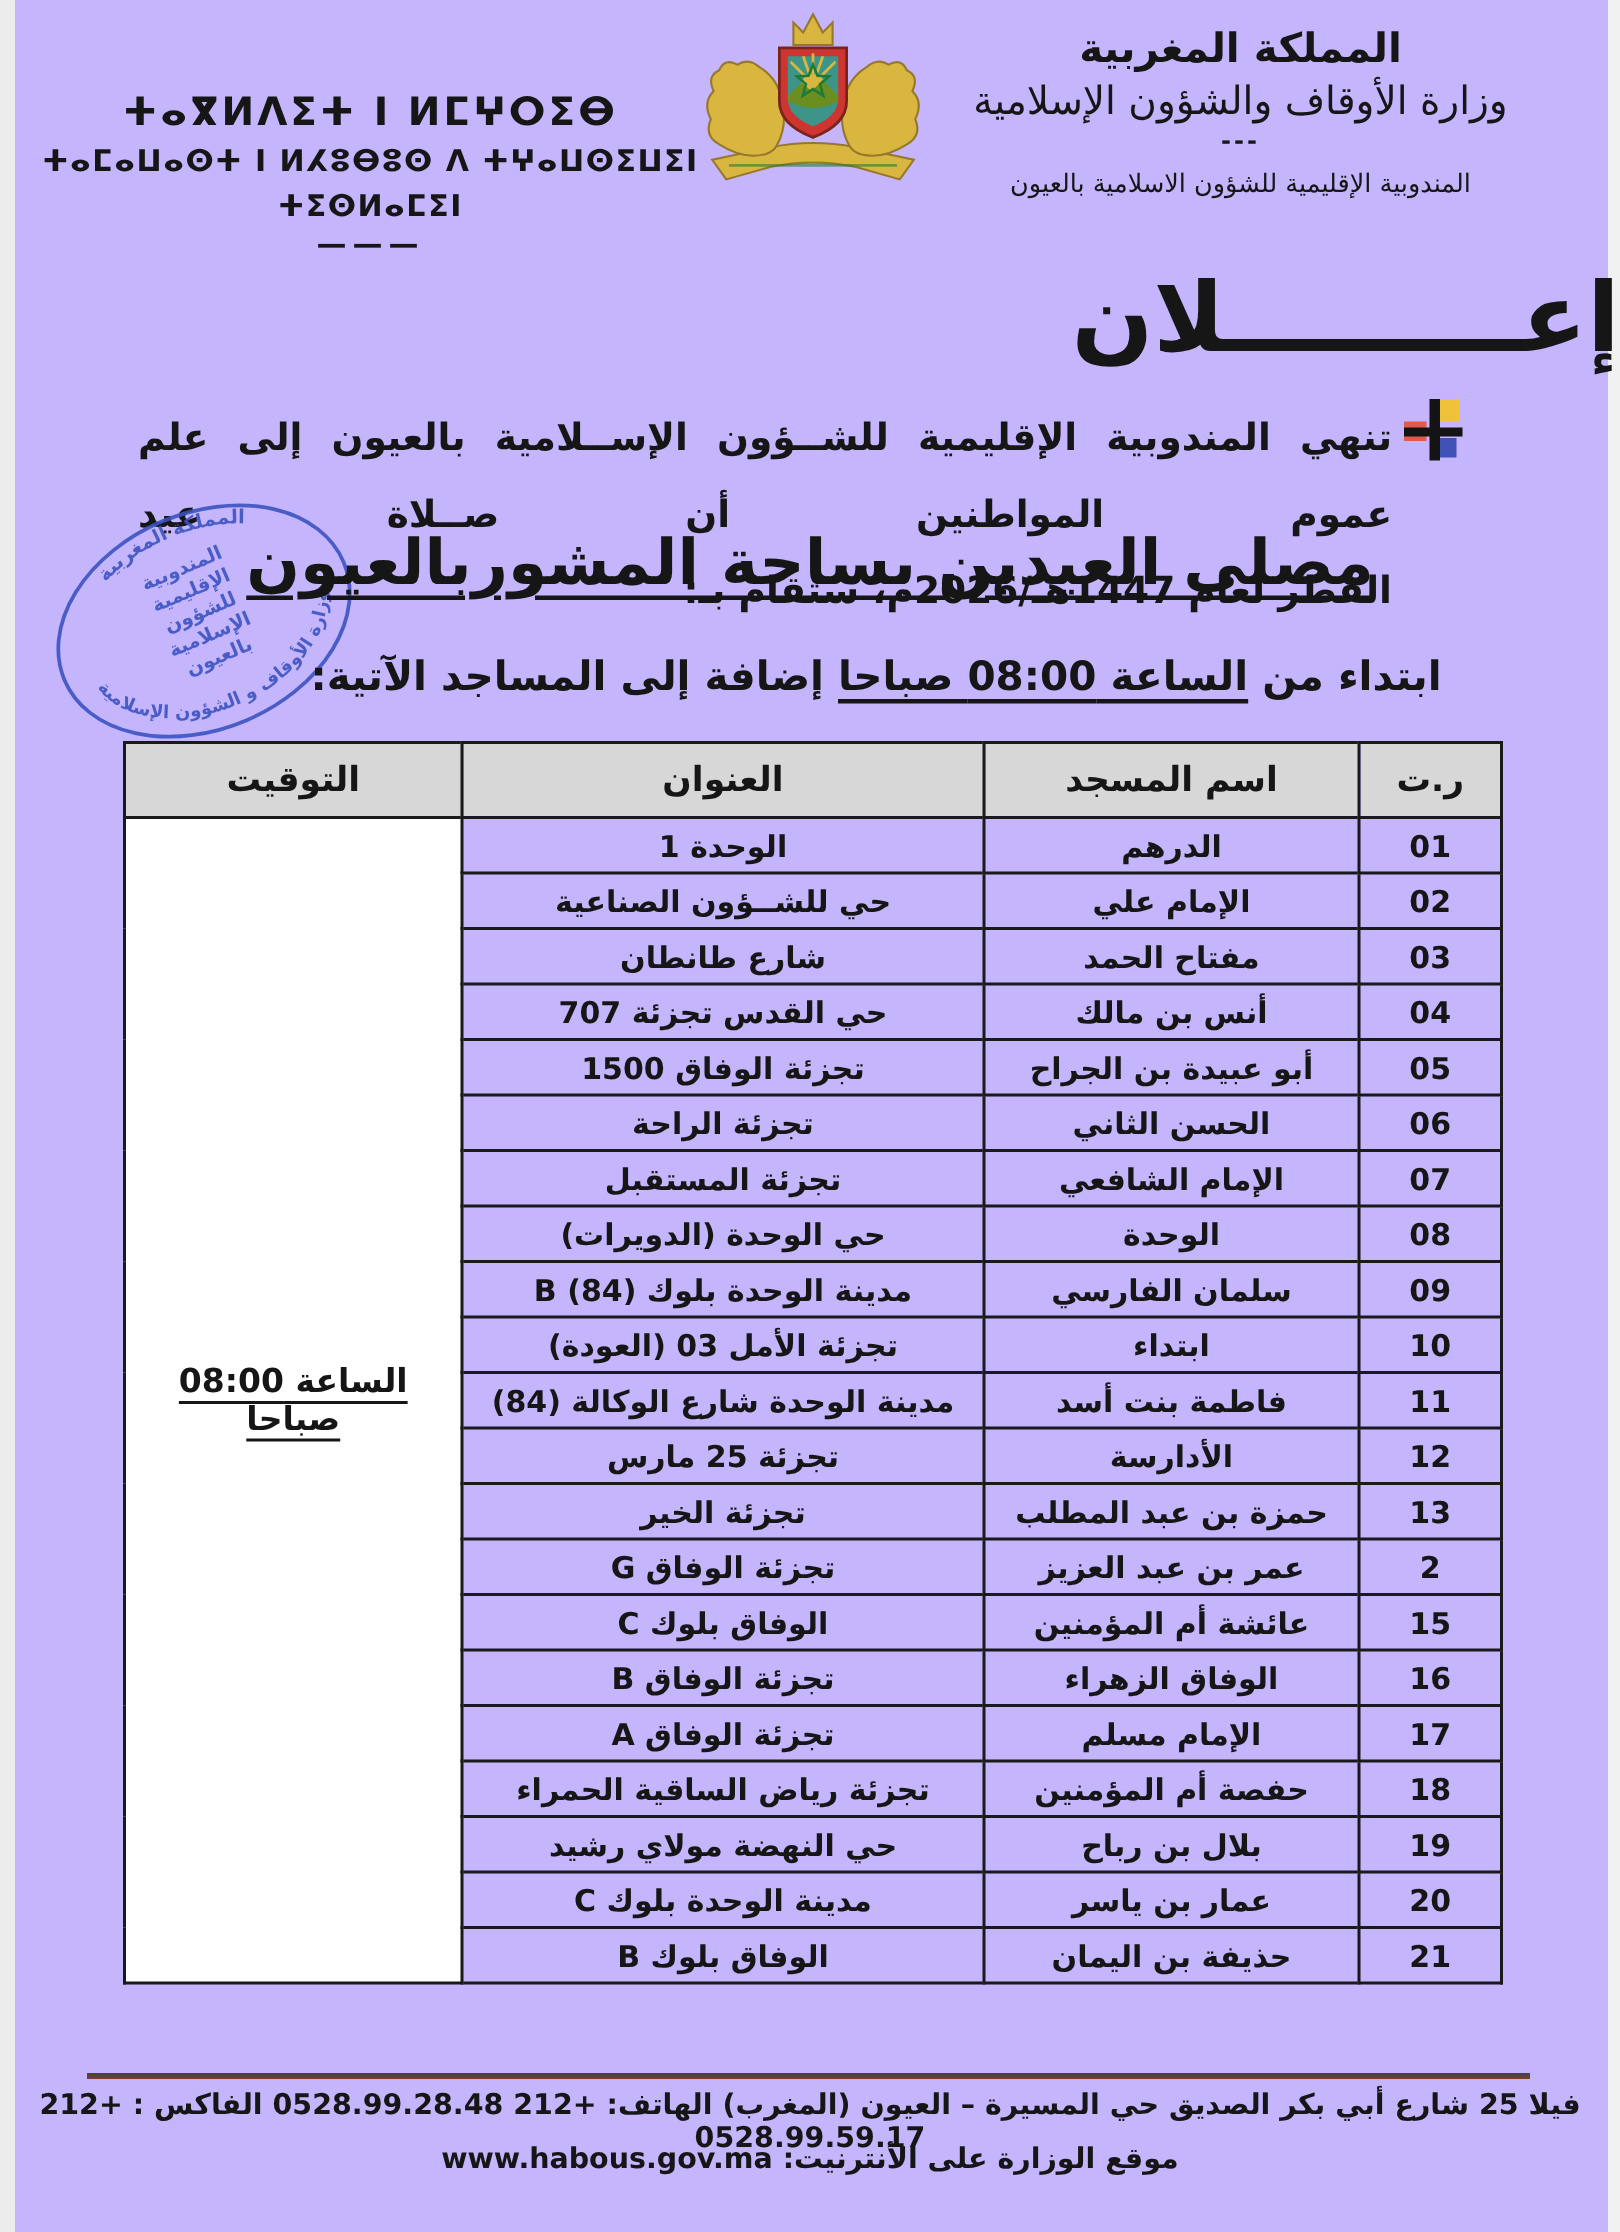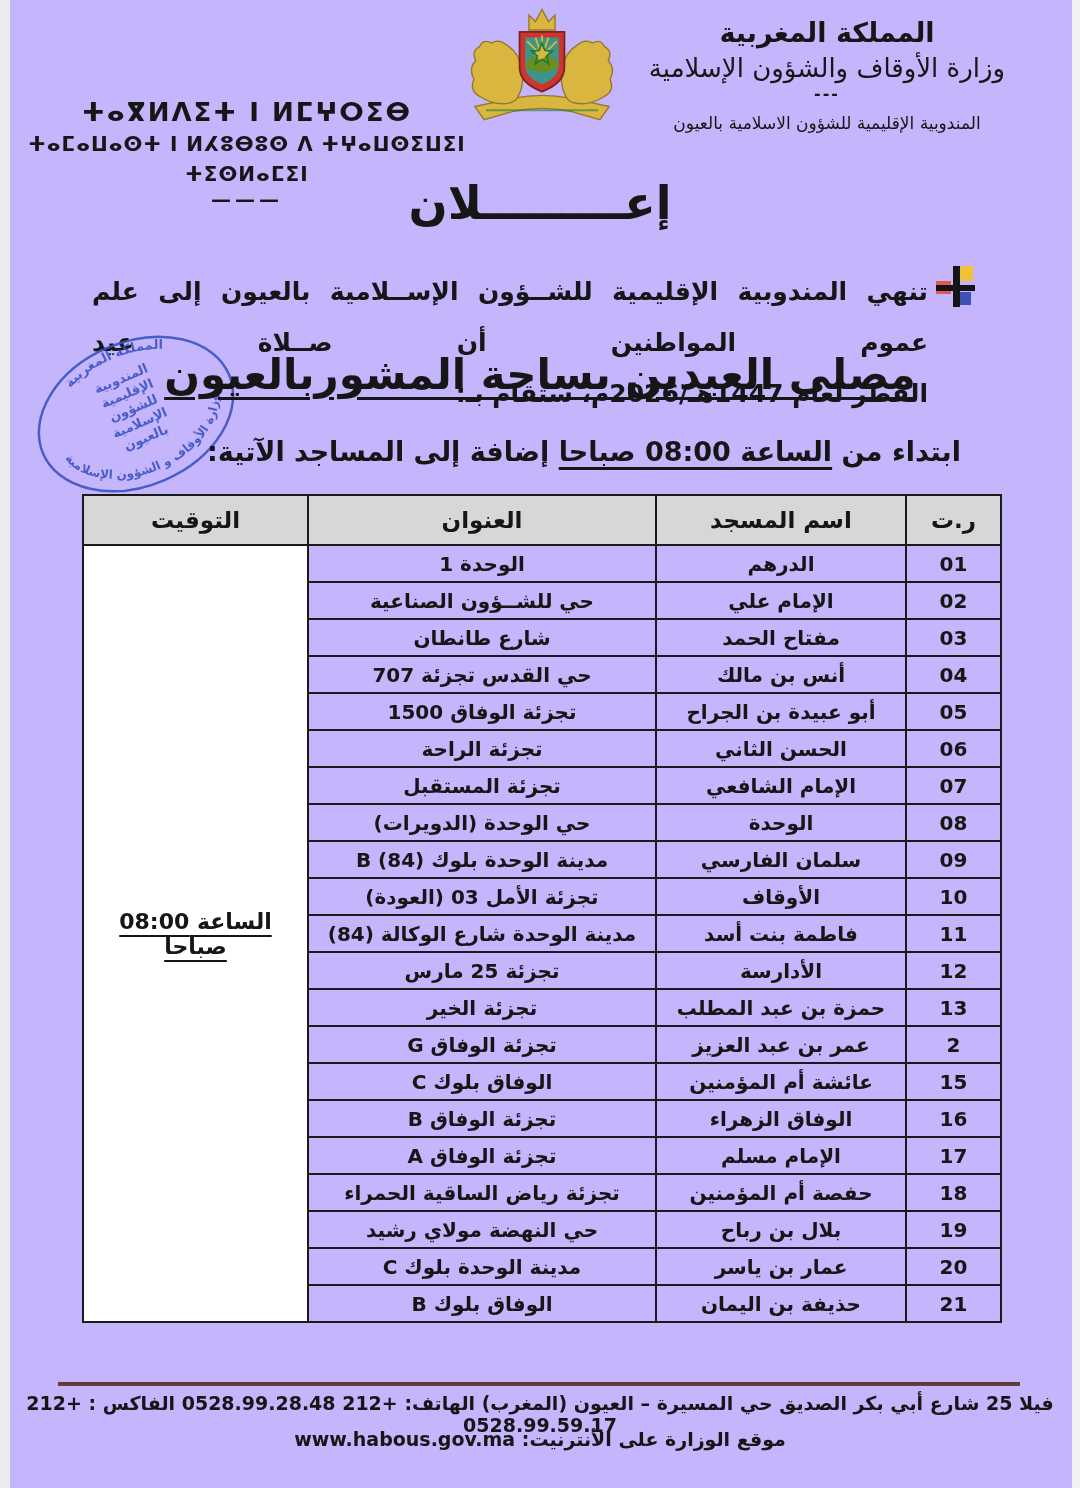--- a/index.html
+++ b/index.html
@@ -13,28 +13,28 @@
 
   
   .header-right{position:absolute;top:16px;right:28px;width:450px;text-align:center;direction:rtl;}
   .kingdom{font-size:27px;font-weight:bold;line-height:34px;}
   .ministry{font-size:26px;font-weight:normal;line-height:36px;}
   .dash-sep{font-size:16px;font-weight:bold;letter-spacing:2px;line-height:16px;}
   .delegation{font-size:17px;font-weight:normal;line-height:34px;margin-top:4px;}
 
   .coat{position:absolute;left:442px;top:2px;width:200px;height:140px;}
 
-  .header-left{position:absolute;top:58px;left:12px;width:470px;text-align:center;margin-top:37px;}
+  .header-left{position:absolute;top:58px;left:12px;width:470px;text-align:center;}
   .tif1{font-size:26px;font-weight:bold;letter-spacing:2px;line-height:34px;}
   .tif2{font-size:20px;font-weight:bold;letter-spacing:1px;line-height:30px;}
   .tif-dash{font-size:20px;font-weight:900;letter-spacing:4px;line-height:20px;}
 
   
-  .title{position:absolute;top:176px;left:0;width:100%;text-align:center;
-    font-size:46px;font-weight:bold;direction:rtl;}
+  .title{position:absolute;top:176px;left:0;width:100%;
+    font-size:64px;font-weight:bold;direction:rtl;}
 
   
   .bullet{position:absolute;right:102px;top:266px;width:42px;height:42px;}
   .bullet span{position:absolute;display:block;}
   .b-yellow{left:21px;top:0;width:16px;height:15px;background:#f0c23a;}
   .b-red{left:0;top:15px;width:15px;height:13px;background:#e25a4d;}
   .b-blue{left:18px;top:26px;width:17px;height:13px;background:#3f51b5;}
   .b-v{left:17px;top:0;width:7px;height:41px;background:#141414;}
   .b-h{left:0;top:19px;width:39px;height:6px;background:#141414;}
 
@@ -235,21 +235,21 @@
           <td class="col-mosque">الوحدة</td>
           <td class="col-address">حي الوحدة (الدويرات)</td>
         </tr>
         <tr>
           <td class="col-num">09</td>
           <td class="col-mosque">سلمان الفارسي</td>
           <td class="col-address">مدينة الوحدة بلوك B (84)</td>
         </tr>
         <tr>
           <td class="col-num">10</td>
-          <td class="col-mosque">الأوقاف</td>
+          <td class="col-mosque">ابتداء</td>
           <td class="col-address">تجزئة الأمل 03 (العودة)</td>
         </tr>
         <tr>
           <td class="col-num">11</td>
           <td class="col-mosque">فاطمة بنت أسد</td>
           <td class="col-address">مدينة الوحدة شارع الوكالة (84)</td>
         </tr>
         <tr>
           <td class="col-num">12</td>
           <td class="col-mosque">الأدارسة</td>

